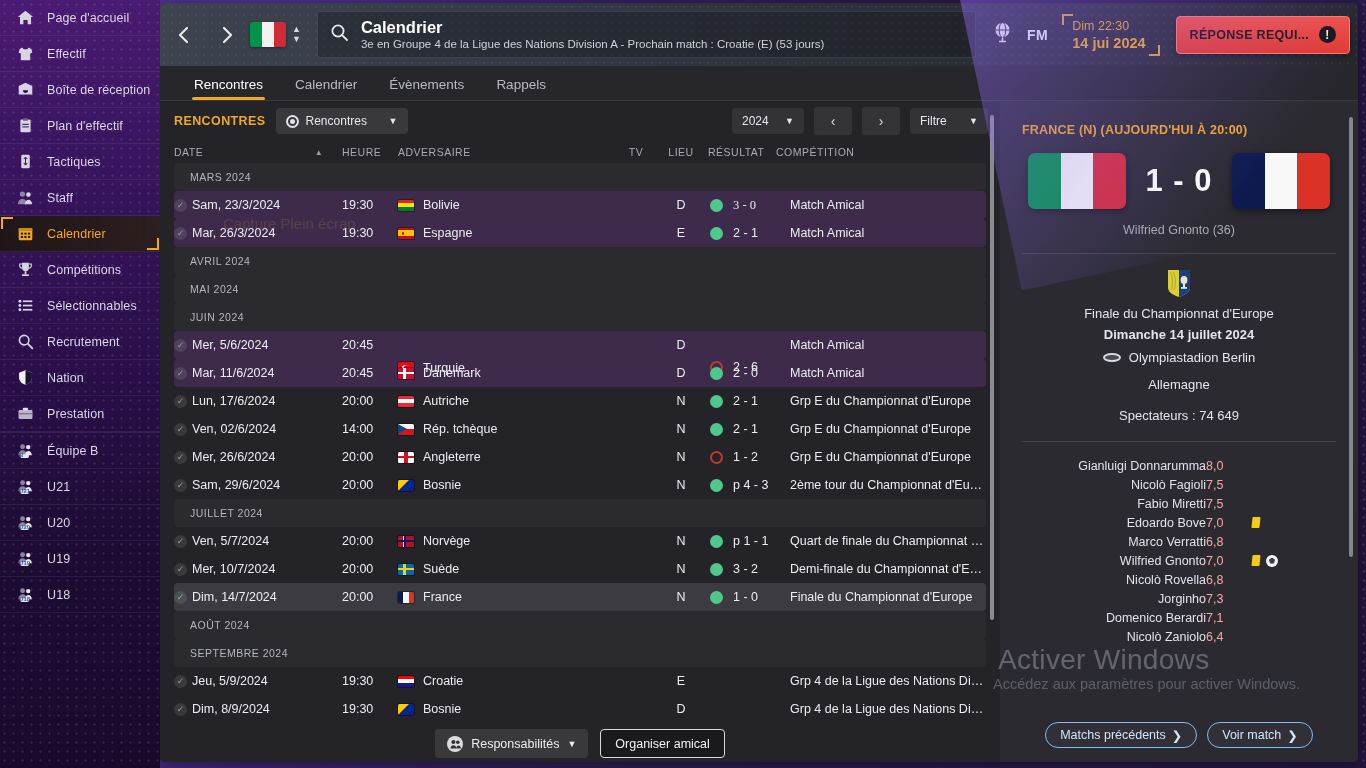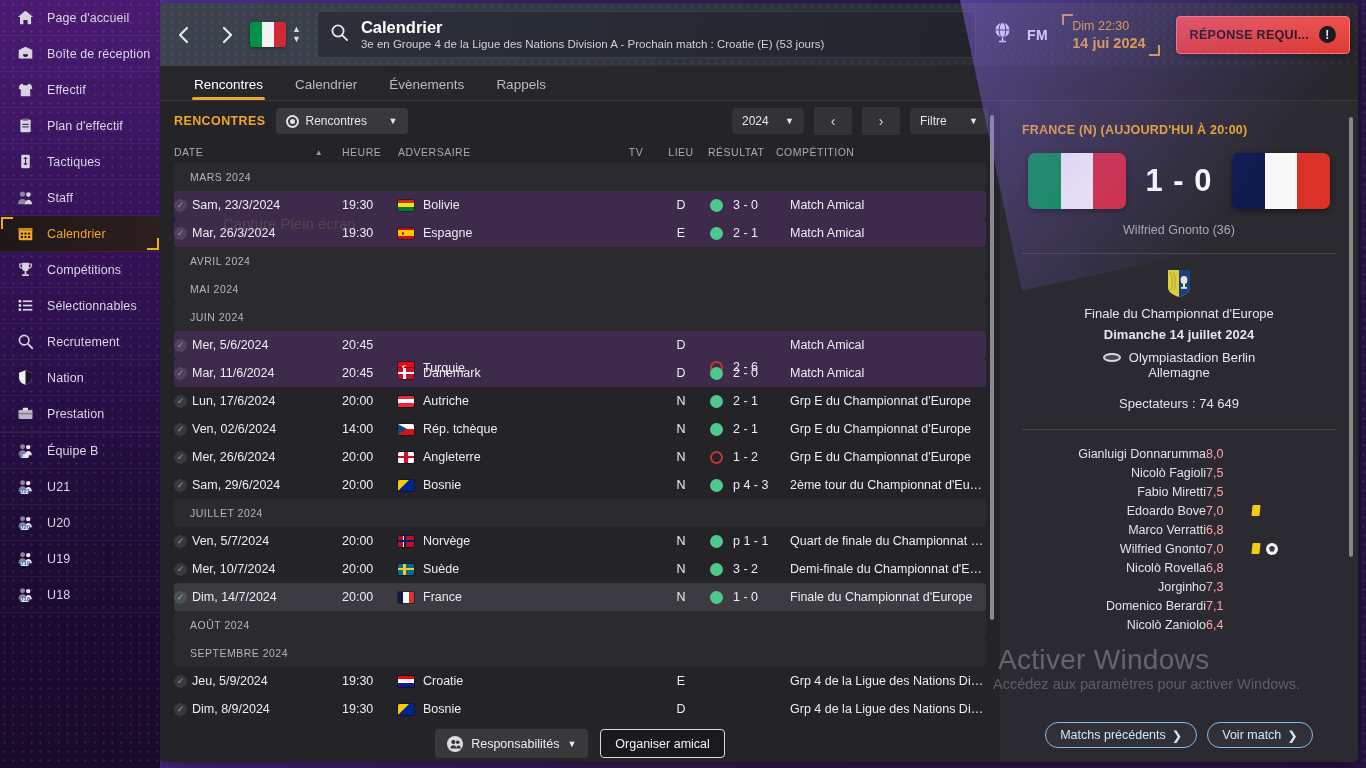--- a/index.html
+++ b/index.html
@@ -193,21 +193,21 @@
               box-shadow: 0 2px 6px rgba(0,0,0,.45); }
   .score { color:#fff; font-size: 31px; font-weight:bold; letter-spacing: 1px; }
   .scorer { text-align:center; color:#a9aab4; font-size: 12.5px; margin-top: 14px; }
   .hr { height:1px; background: rgba(255,255,255,.13); margin: 16px 0 14px 0; }
   .comp-logo { width: 26px; height: 30px; margin: 0 auto 8px auto; position: relative; }
   .rp-center { text-align:center; color:#e4e4ec; }
   .rp-comp { font-size: 13px; }
   .rp-date { font-size: 13px; font-weight:bold; margin-top: 6px; }
   .rp-stad { font-size: 13px; margin-top: 8px; display:flex; align-items:center; justify-content:center; gap: 8px; }
   .stad-ico { width: 18px; height: 9px; border-radius: 50%; border: 2px solid #d9d9e2; background:#4a4a55; }
-  .rp-country { font-size: 13px; margin-top: 0; }
+  .rp-country { font-size: 13px; margin-top: 12px; }
   .rp-att { font-size: 13px; margin-top: 16px; }
   .ratings { margin-top: 2px; }
   .rating-row { display:flex; align-items:center; height: 19px; font-size: 12.5px; color:#e2e2ea; }
   .r-name { width: 184px; text-align:right; }
   .r-val  { width: 46px; text-align:left; padding-right: 8px; color:#fca5a5; }
   .r-icons { display:flex; gap: 6px; align-items:center; }
   .ycard { width: 8px; height: 11px; background:#f3cc16; border-radius:1px; transform: skewX(-6deg); }
   .ball { width: 12px; height: 12px; border-radius:50%; background:#f3f3f6; position:relative; }
   .ball::after{ content:""; position:absolute; inset:3px; background:#3a3a42;
                 clip-path: polygon(50% 0,100% 38%,81% 100%,19% 100%,0 38%); }
@@ -236,33 +236,33 @@
           <span class="sb-ico" style="position:relative;">
             <svg width="17" height="17" viewBox="0 0 20 20">
               <path d="M10 2 L19 9.5 H16.5 V18 H12.5 V13 H7.5 V18 H3.5 V9.5 H1 Z" fill="#d8d4e2"></path>
             </svg>
           </span>
           <span>Page d'accueil</span>
         </div>
         <div class="sb-item">
           <span class="sb-ico" style="position:relative;">
             <svg width="17" height="17" viewBox="0 0 20 20">
+              <path d="M6 3 L3 5 L2 9 L4.5 10 V18 H15.5 V10 L18 9 L17 5 L14 3 L12 5 H8 Z" fill="#d8d4e2"></path>
+            </svg>
+          </span>
+          <span>Effectif</span>
+        </div>
+        <div class="sb-item">
+          <span class="sb-ico" style="position:relative;">
+            <svg width="17" height="17" viewBox="0 0 20 20">
               <path d="M2 6 L10 2 L18 6 V16 H2 Z" fill="#d8d4e2"></path>
               <path d="M2 11 H7 a3 3 0 0 0 6 0 h5" fill="#2a0f4a"></path>
             </svg>
           </span>
           <span>Boîte de réception</span>
-        </div>
-        <div class="sb-item">
-          <span class="sb-ico" style="position:relative;">
-            <svg width="17" height="17" viewBox="0 0 20 20">
-              <path d="M6 3 L3 5 L2 9 L4.5 10 V18 H15.5 V10 L18 9 L17 5 L14 3 L12 5 H8 Z" fill="#d8d4e2"></path>
-            </svg>
-          </span>
-          <span>Effectif</span>
         </div>
         <div class="sb-item">
           <span class="sb-ico" style="position:relative;">
             <svg width="17" height="17" viewBox="0 0 20 20">
               <rect x="4" y="3" width="12" height="15" rx="1.5" fill="#d8d4e2"></rect>
               <rect x="7" y="1.5" width="6" height="3" rx="1" fill="#6b5f86"></rect>
               <rect x="6.2" y="8" width="7.6" height="1.3" fill="#3a2458"></rect>
               <rect x="6.2" y="11" width="7.6" height="1.3" fill="#3a2458"></rect>
             </svg>
           </span>
@@ -541,21 +541,21 @@
               <div class="c-adv" style="display:flex;align-items:center;gap:9px;">
                 <span class="flag-sm">
                   <div style="position:absolute;top:0%;left:0;height:33.63333333333333%;width:100%;background:#d52b1e;"></div>
                   <div style="position:absolute;top:33.333333333333336%;left:0;height:33.63333333333333%;width:100%;background:#f9e300;"></div>
                   <div style="position:absolute;top:66.66666666666667%;left:0;height:33.63333333333333%;width:100%;background:#007934;"></div>
                 </span>
                 <span>Bolivie</span>
               </div>
               <div class="c-tv"></div>
               <div class="c-lieu">D</div>
-              <div class="c-res" style="display:flex;align-items:center;justify-content:flex-start;gap:10px;padding-left:2px;">
+              <div class="c-res" style="display:flex;align-items:center;justify-content:flex-start;gap:10px;padding-left:2px;font-family:Liberation Serif, serif;">
                 <span class="res-dot win"></span>
                 <span style="white-space:nowrap;">3 - 0</span>
               </div>
               <div class="c-comp ell" style="padding-left:14px;">Match Amical</div>
             </div>
             <div class="match-row played">
               <div class="c-date" style="display:flex;align-items:center;">
                 <span class="check">✓</span>
                 <span>Mar, 26/3/2024</span>
               </div>

